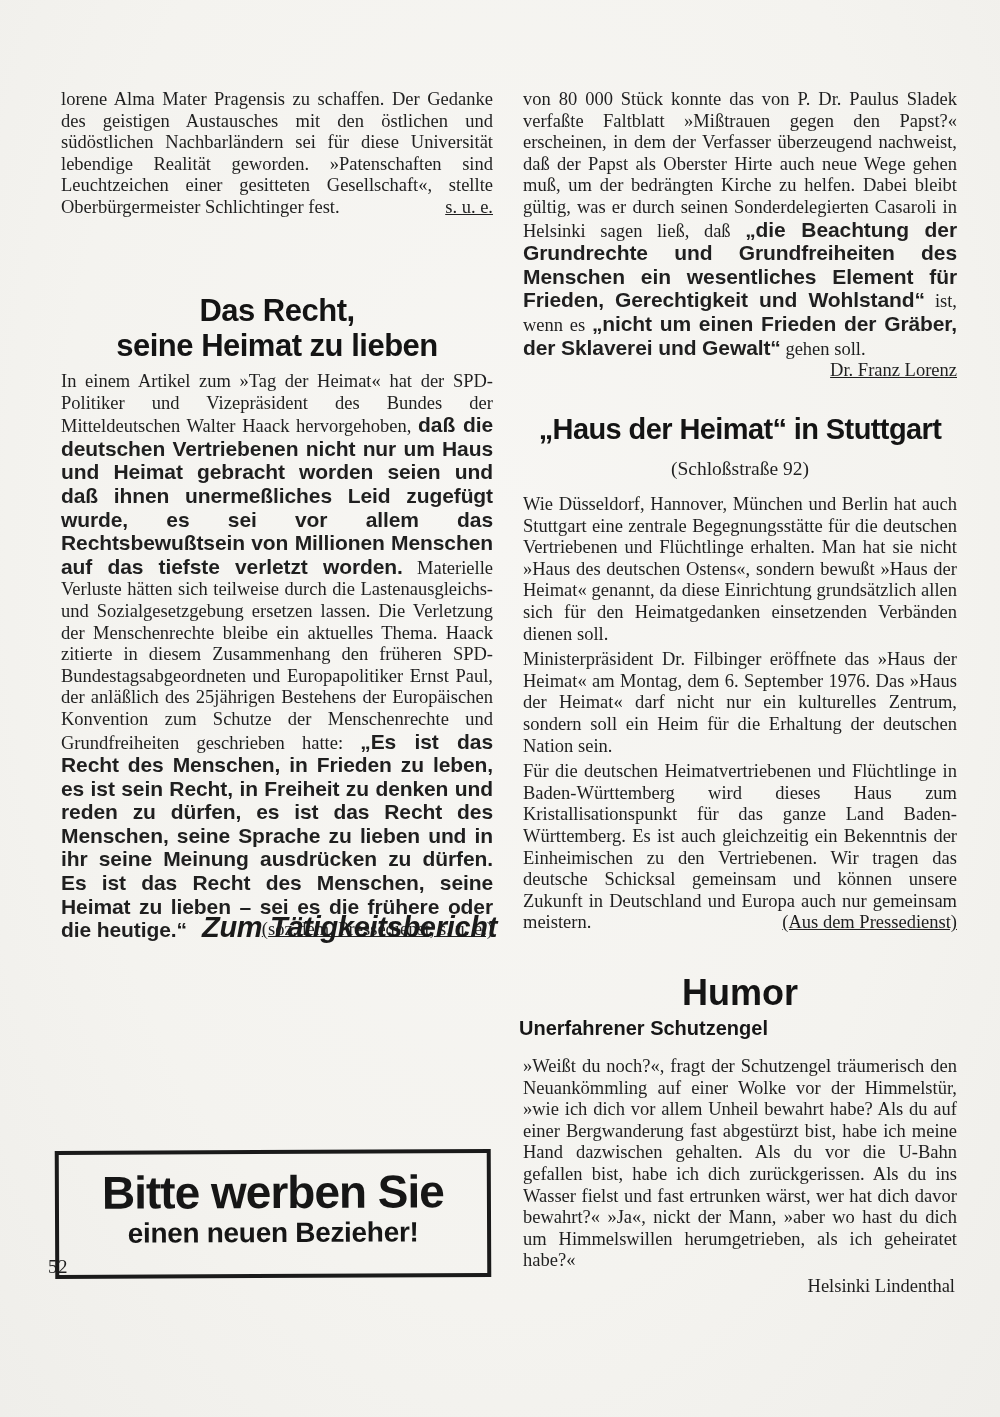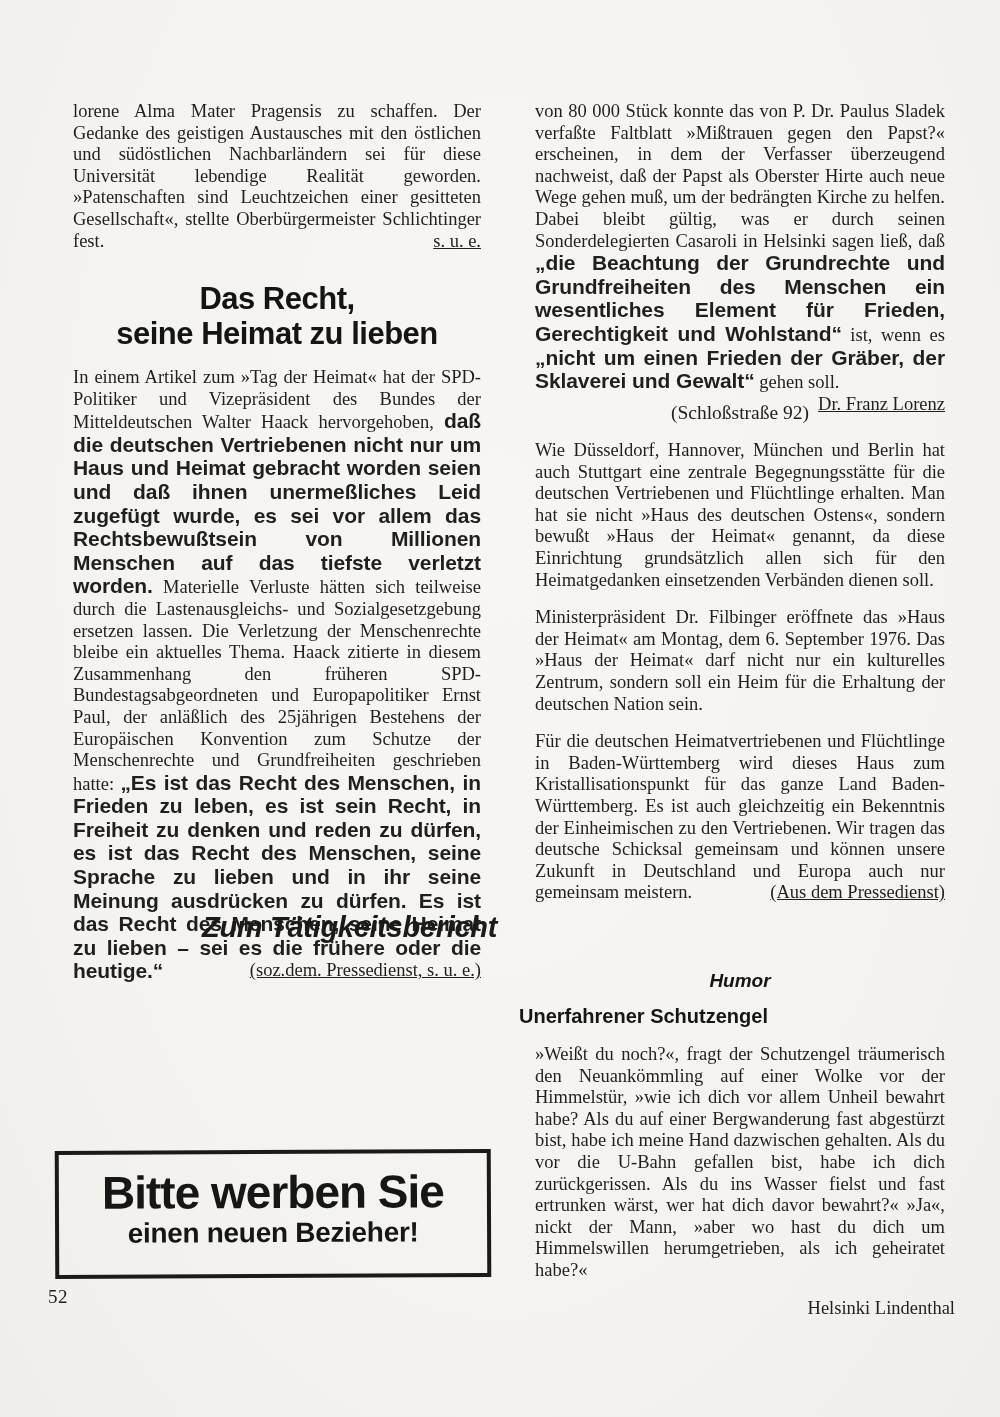--- a/index.html
+++ b/index.html
@@ -14,61 +14,61 @@
   }
   .block{position:absolute;}
   .lcol{left:57px;width:440px;}
   .rcol{left:519px;width:442px;}
   .body{
     font-size:18.5px;line-height:21.6px;
     text-align:justify;text-justify:inter-word;
     hyphens:auto;-webkit-hyphens:auto;
     margin:0;
   }
-  .body p{margin:16px;}
+  .body p{margin:4px;}
   .b{
     font-family:"Liberation Sans", sans-serif;
     font-weight:700;font-size:21px;
     letter-spacing:-0.1px;
   }
   .attr{float:right;font-family:"Liberation Serif", serif;font-weight:400;font-size:18.5px;text-decoration:underline;}
   .h-sans{
     font-family:"Liberation Sans", sans-serif;
-    font-weight:700;color:#141414;text-align:center;margin:0;
+    font-weight:700;color:#141414;text-align:center;margin:12px;
   }
   .h-art1{font-size:31px;line-height:35px;letter-spacing:-0.5px;margin-bottom:8px;}
   .h-art2{
     font-family:"Liberation Sans", sans-serif;
     font-style:italic;font-weight:700;color:#1a1a1a;
     font-size:29px;line-height:39px;text-align:right;margin:0 0 13px 0;
     letter-spacing:-0.3px;
   }
   .h-art3{font-size:29px;line-height:34px;letter-spacing:-0.6px;}
   .subtitle{font-size:19.5px;text-align:center;margin:2px 0 14px 0;}
-  .h-humor{font-size:19px;line-height:34px;margin-bottom:6px;font-style:italic;}
+  .h-humor{font-size:36px;line-height:34px;margin-bottom:6px;}
   .h-sub{
     font-family:"Liberation Sans", sans-serif;font-weight:700;
-    font-size:20px;line-height:24px;text-align:left;margin:0 0 8px 0;color:#161616;
+    font-size:20px;line-height:24px;text-align:left;margin:0 0 16px 0;color:#161616;
   }
   .signature{text-align:right;font-size:18.5px;margin-top:1px;padding-right:6px;}
   .adbox{
     left:55px;top:1150px;width:436px;height:128px;
     border:4px solid #1a1a1a;box-sizing:border-box;
     text-align:center;transform:rotate(-0.25deg);
     padding-top:13px;
   }
   .ad1{
     font-family:"Liberation Sans", sans-serif;font-weight:700;
     font-size:46px;line-height:50px;letter-spacing:-1px;color:#161616;margin:0;
   }
   .ad2{
     font-family:"Liberation Sans", sans-serif;font-weight:700;
     font-size:28px;line-height:32px;letter-spacing:-0.3px;color:#161616;margin:0;
   }
-  .pageno{left:48px;top:1286px;font-size:19px;letter-spacing:0.5px;}
+  .pageno{left:48px;top:1256px;font-size:19px;letter-spacing:0.5px;}
   .para-gap{margin:0;}
 </style>
 </head>
 <body>
 
 <div class="page">
 
   <div class="block lcol body" style="top:85px;">
     <p><span><span>lorene Alma Mater Pragensis zu schaffen. Der Gedanke des geistigen Austausches mit den östlichen und südöstlichen Nachbarländern sei für diese Universität lebendige Realität geworden. »Patenschaften sind Leuchtzeichen einer gesitteten Gesellschaft«, stellte Oberbürgermeister Schlichtinger fest.</span></span><span class="attr">s. u. e.</span></p>
   </div>
@@ -95,20 +95,21 @@
     <p class="ad2">einen neuen Bezieher!</p>
   </div>
 
   <div class="block pageno">52</div>
 
   <div class="block rcol body" style="top:85px;">
     <p><span><span>von 80 000 Stück konnte das von P. Dr. Paulus Sladek verfaßte Faltblatt »Mißtrauen gegen den Papst?« erscheinen, in dem der Verfasser überzeugend nachweist, daß der Papst als Oberster Hirte auch neue Wege gehen muß, um der bedrängten Kirche zu helfen. Dabei bleibt gültig, was er durch seinen Sonderdelegierten Casaroli in Helsinki sagen ließ, daß </span><span class="b">„die Beachtung der Grundrechte und Grundfreiheiten des Menschen ein wesentliches Element für Frieden, Gerechtigkeit und Wohlstand“</span><span> ist, wenn es </span><span class="b">„nicht um einen Frieden der Gräber, der Sklaverei und Gewalt“</span><span> gehen soll.</span></span> <span class="attr">Dr. Franz Lorenz</span></p>
   </div>
 
   <div class="block rcol" style="top:400px;">
+    <h2 class="h-sans h-art3">„Haus der Heimat“ in Stuttgart</h2>
     <p class="subtitle">(Schloßstraße 92)</p>
     <div class="body">
       <p class="para-gap">Wie Düsseldorf, Hannover, München und Berlin hat auch Stuttgart eine zentrale Begegnungsstätte für die deutschen Vertriebenen und Flüchtlinge erhalten. Man hat sie nicht »Haus des deutschen Ostens«, sondern bewußt »Haus der Heimat« genannt, da diese Einrichtung grundsätzlich allen sich für den Heimatgedanken einsetzenden Verbänden dienen soll.</p>
       <p class="para-gap">Ministerpräsident Dr. Filbinger eröffnete das »Haus der Heimat« am Montag, dem 6. September 1976. Das »Haus der Heimat« darf nicht nur ein kulturelles Zentrum, sondern soll ein Heim für die Erhaltung der deutschen Nation sein.</p>
       <p class="para-gap"><span>Für die deutschen Heimatvertriebenen und Flüchtlinge in Baden-Württemberg wird dieses Haus zum Kristallisationspunkt für das ganze Land Baden-Württemberg. Es ist auch gleichzeitig ein Bekenntnis der Einheimischen zu den Vertriebenen. Wir tragen das deutsche Schicksal gemeinsam und können unsere Zukunft in Deutschland und Europa auch nur gemeinsam meistern.</span> <span class="attr">(Aus dem Pressedienst)</span></p>
     </div>
   </div>
 
   <div class="block rcol" style="top:964px;">
     <h2 class="h-sans h-humor">Humor</h2>

